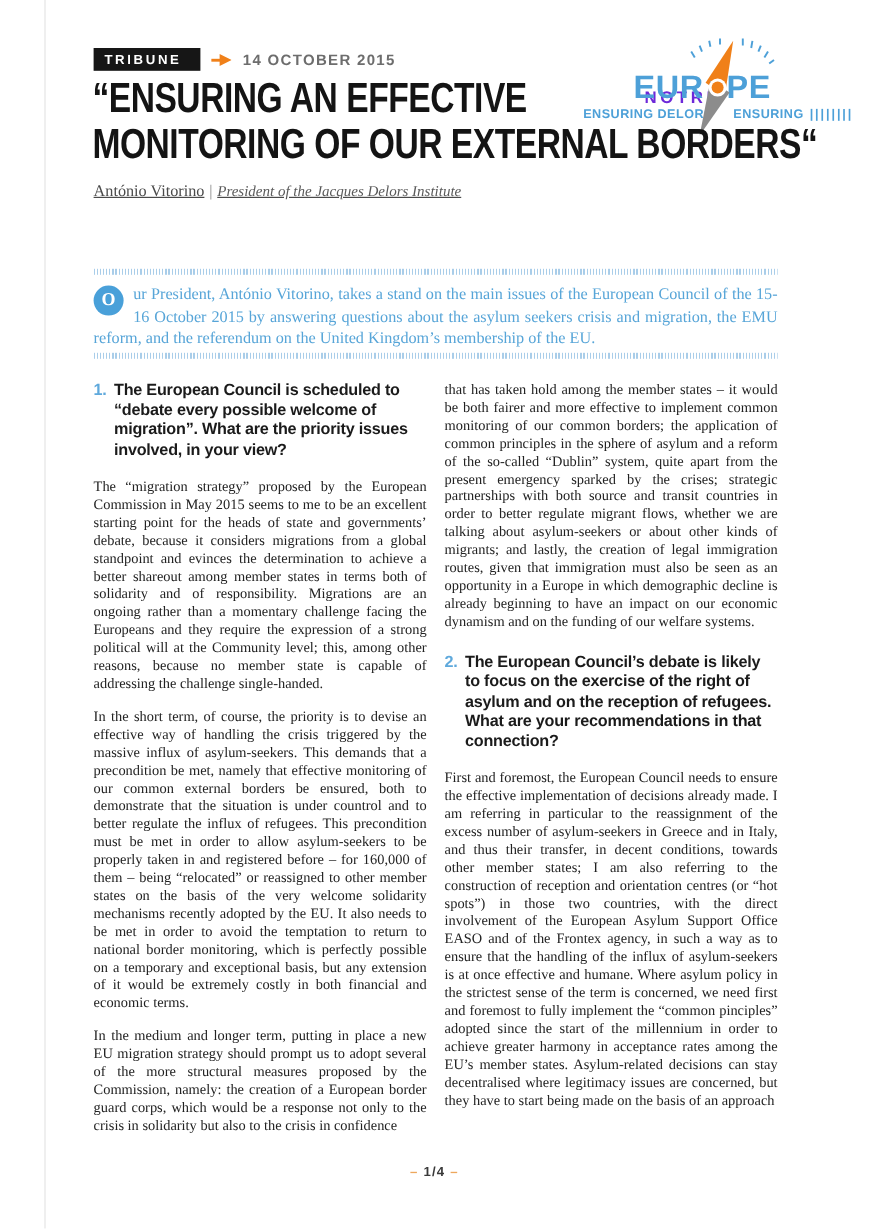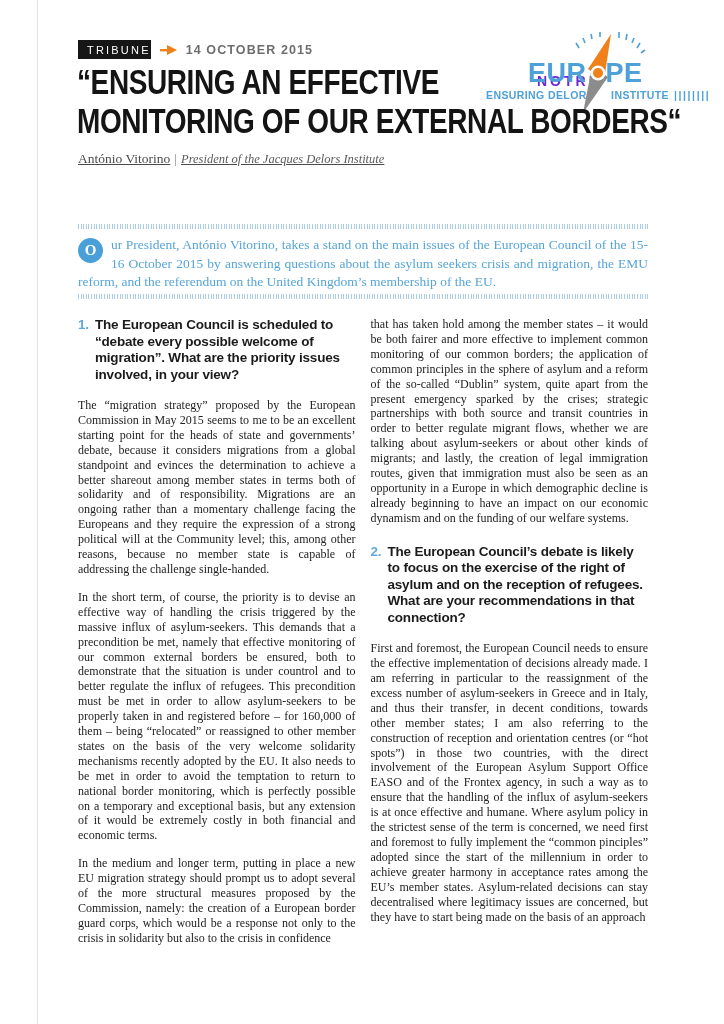--- a/index.html
+++ b/index.html
@@ -3,21 +3,21 @@
 <meta charset="utf-8">
 <style>
   html,body{margin:0;padding:0;background:#fff;}
   .page{position:relative;width:724px;height:1024px;background:#ffffff;overflow:hidden;
         font-family:"Liberation Serif",serif;color:#1f1f1f;}
   .fold-line{position:absolute;left:37px;top:0;bottom:0;width:1px;background:#e4e4e4;}
 
   
   .badge-row{position:absolute;left:78px;top:40px;display:flex;align-items:center;gap:9px;}
   .badge{background:#161616;color:#ffffff;font-family:"Liberation Sans",sans-serif;
-         font-weight:normal;font-size:11px;letter-spacing:2.2px;padding:4px 0 3px 9px;}
+         font-weight:bold;font-size:11px;letter-spacing:2.2px;padding:4px 16px 3px 9px;}
   .arrow-icon{display:inline-flex;align-items:center;}
   .date{font-family:"Liberation Sans",sans-serif;font-weight:bold;font-size:12.5px;
         letter-spacing:1.1px;color:#6d6d6d;}
   .title{position:absolute;left:77px;font-family:"Liberation Sans",sans-serif;font-weight:bold;
          font-size:35px;color:#141414;white-space:nowrap;letter-spacing:-0.5px;
          transform:scaleX(0.80);transform-origin:0 0;}
   .title1{top:62px;}
   .title2{top:101px;}
   .author{position:absolute;left:78px;top:151px;font-size:13.5px;color:#4a4a4a;text-decoration:underline;}
   .author .sep{color:#8a8a8a;padding:0 4px;}
@@ -80,21 +80,21 @@
     </span>
     <span class="date">14 OCTOBER 2015</span>
   </div>
 
   <div class="logo">
     <div class="logo-notre">NOTRE</div>
     <div class="logo-europe">
       <span>EUR</span><span class="gap"></span><span>PE</span>
     </div>
     <div class="logo-sub">
-      <span>ENSURING DELORS</span><span class="gap"></span><span>INSTITUTE</span><span class="ticks">||||||||</span>
+      <span>ENSURING DELORS</span><span class="gap"></span><span>ENSURING</span><span class="ticks">||||||||</span>
     </div>
     <svg class="compass" width="212" height="95" viewBox="0 0 212 95">
       <g stroke="#4da0d8" stroke-width="1.6">
         <line x1="96" y1="18" x2="99" y2="23"></line>
         <line x1="103" y1="13" x2="105" y2="18"></line>
         <line x1="111" y1="9" x2="112" y2="14"></line>
         <line x1="120" y1="7" x2="120" y2="12"></line>
         <line x1="139" y1="7" x2="139" y2="13"></line>
         <line x1="147" y1="9" x2="146" y2="15"></line>
         <line x1="154" y1="13" x2="152" y2="18"></line>
@@ -134,13 +134,16 @@
     <div class="col">
       <p>that has taken hold among the member states –  it would be both fairer and more effective to implement common monitoring of our common borders; the application of common principles in the sphere of asylum and a reform of the so-called “Dublin” system, quite apart from the present emergency sparked by the crises; strategic partnerships with both source and transit countries in order to better regulate migrant flows, whether we are talking about asylum-seekers or about other kinds of migrants; and lastly, the creation of legal immigration routes, given that immigration must also be seen as an opportunity in a Europe in which demographic decline is already beginning to have an impact on our economic dynamism and on the funding of our welfare systems.</p>
       <div class="q q2">
         <span class="num">2.</span>
         <span>The European Council’s debate is likely to focus on the exercise of the right of asylum and on the reception of refugees.  What are your recommendations in that connection?</span>
       </div>
       <p>First and foremost, the European Council needs to ensure the effective implementation of decisions already made.  I am referring in particular to the reassignment of the excess number of asylum-seekers in Greece and in Italy, and thus their transfer, in decent conditions, towards other member states; I am also referring to the construction of reception and orientation centres (or “hot spots”) in those two countries, with the direct involvement of the European Asylum Support Office EASO and of the Frontex agency, in such a way as to ensure that the handling of the influx of asylum-seekers is at once effective and humane. Where asylum policy in the strictest sense of the term is concerned, we need first and foremost to fully implement the “common pinciples” adopted since the start of the millennium in order to achieve greater harmony in acceptance rates among the EU’s member states.  Asylum-related decisions can stay decentralised where legitimacy issues are concerned, but they have to start being made on the basis of an approach</p>
     </div>
   </div>
 
+  <div class="footer">
+    <span class="dash">–</span><span>1/4</span><span class="dash">–</span>
+  </div>
 </div>
 
 </body></html>

